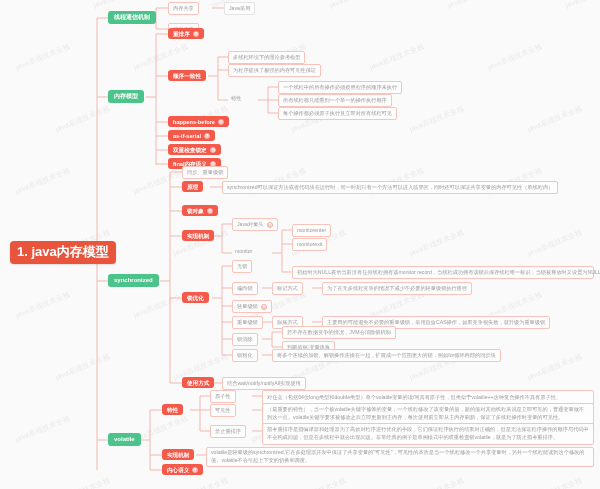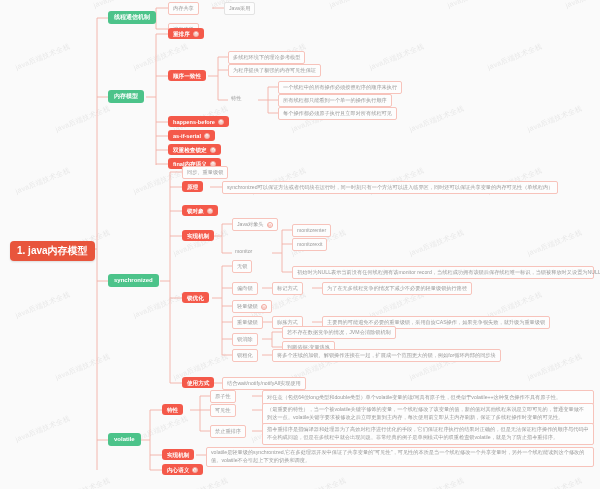--- a/index.html
+++ b/index.html
@@ -30,21 +30,21 @@
     white-space: nowrap;
     line-height: 1.15;
     border-radius: 3px;
     display: flex;
     align-items: center;
   }
   
   .n-root {
     background: #e8553c;
     color: #fff;
-    font-size: 10px;
+    font-size: 13px;
     font-weight: bold;
     padding: 4px 7px;
     border-radius: 4px;
     box-shadow: 0 1px 2px rgba(0,0,0,.12);
   }
   
   .n-green {
     background: #4cc38a;
     color: #fff;
     font-size: 6px;

